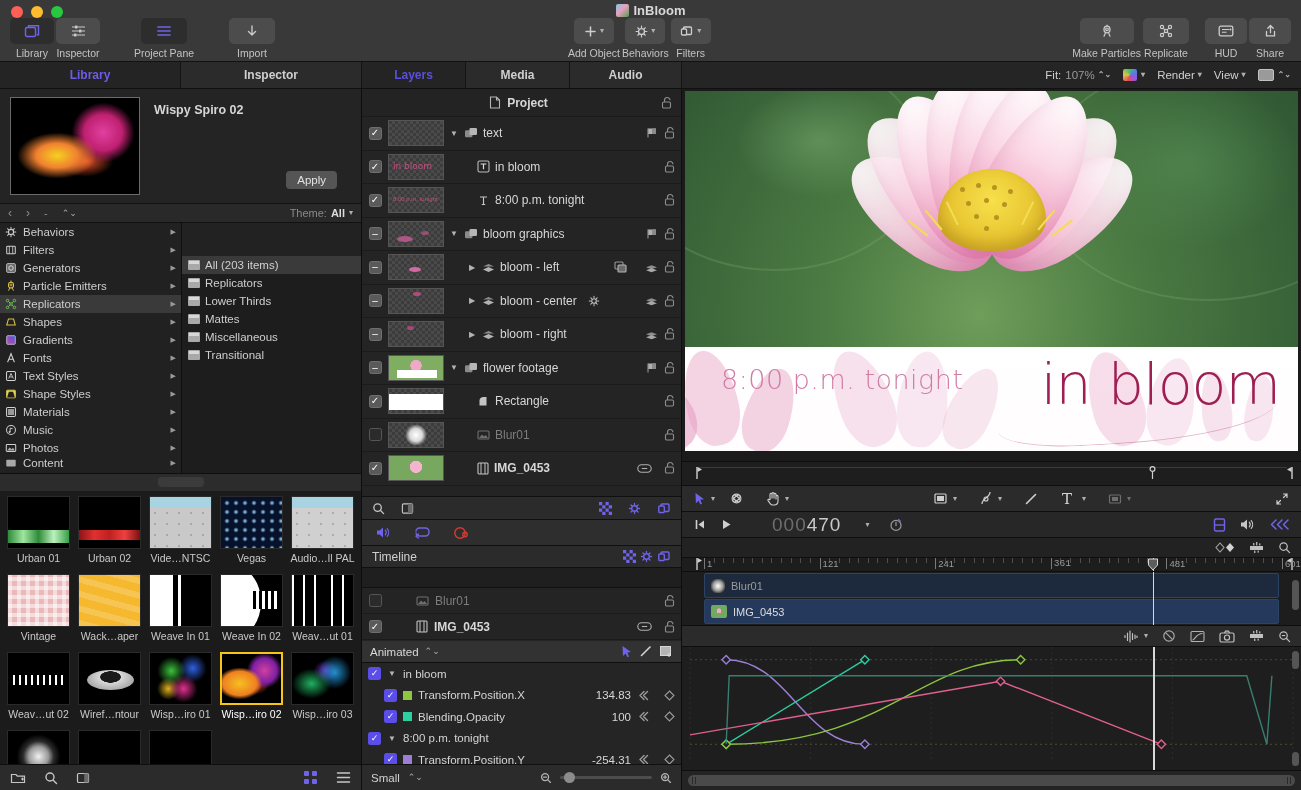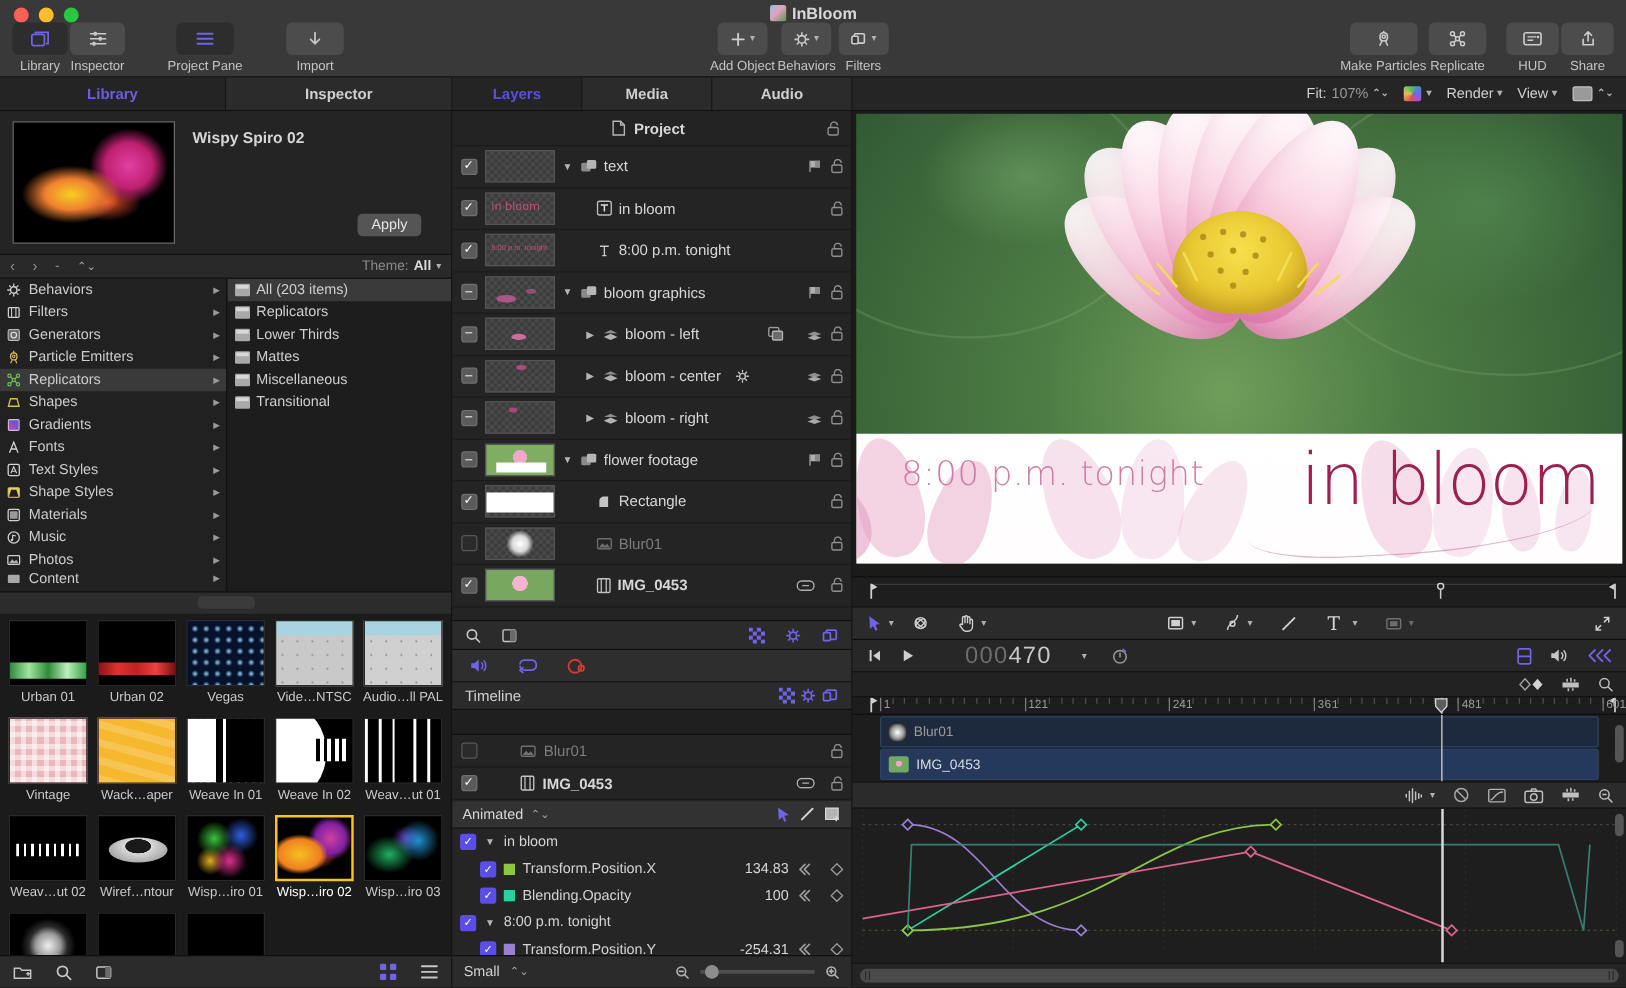--- a/index.html
+++ b/index.html
@@ -79,21 +79,21 @@
     height:20px; flex:0 0 20px; background:#292929; display:flex; align-items:center;
     padding:0 8px; gap:14px; border-top:1px solid #111; border-bottom:1px solid #111;
     font-size:11px; color:#8d8d8d;
   }
   .navbar .spacer { flex:1; }
   .theme-lbl { color:#8a8a8a; font-size:11px; }
   .theme-val { color:#dcdcdc; font-weight:700; font-size:11px; }
 
   .lib-split { height:250px; flex:0 0 250px; display:flex; min-height:0; }
   .lib-cats { width:182px; flex:0 0 182px; background:#212121; border-right:1px solid #0e0e0e; overflow:hidden; }
-  .lib-subs { flex:1; background:#1d1d1d; overflow:hidden; }
+  .lib-subs { flex:1; background:#1d1d1d; overflow:hidden;margin-top:33px; }
   .cat-row {
     height:18px; display:flex; align-items:center; gap:6px; padding:0 5px; font-size:11.5px; color:#cdcdcd;
   }
   .cat-row.sel { background:#3a3a3a; }
   .cat-row .arrow { margin-left:auto; font-size:7px; color:#9a9a9a; }
   .sub-row { height:18px; display:flex; align-items:center; gap:5px; padding:0 6px; font-size:11.5px; color:#cfcfcf; }
   .sub-row.sel { background:#3a3a3a; }
   .folder-ic { width:12px; height:10px; background:#a9a9a9; border-radius:1px; position:relative; flex:0 0 12px; }
   .folder-ic:after { content:""; position:absolute; left:1px; top:1px; width:10px; height:3px; background:#d8d8d8; }
 
@@ -640,26 +640,26 @@
             </div>
             <div class="tname">Urban 01</div>
           </div>
         <div class="tcell">
             <div class="timg" style="background:#000;position:relative">
               <div style="position:absolute;left:0;right:0;bottom:8px;height:10px;background:linear-gradient(90deg,#8b1414,#e03030,#c02020,#ef4040,#7a1010)"></div>
             </div>
             <div class="tname">Urban 02</div>
           </div>
         <div class="tcell">
+            <div class="timg" style="background:#c9c9c9;background-image:linear-gradient(#a7d4e0 0 11px,transparent 11px),radial-gradient(circle 2px at 5px 5px,#7a7a7a,transparent 60%);background-size:100% 100%,12px 11px"></div>
+            <div class="tname">Vide…NTSC</div>
+          </div>
+        <div class="tcell">
             <div class="timg" style="background:#06122b;background-image:radial-gradient(circle 4px at 6px 6px,#9fd8ff,transparent 70%);background-size:9px 9px"></div>
             <div class="tname">Vegas</div>
-          </div>
-        <div class="tcell">
-            <div class="timg" style="background:#c9c9c9;background-image:linear-gradient(#a7d4e0 0 11px,transparent 11px),radial-gradient(circle 2px at 5px 5px,#7a7a7a,transparent 60%);background-size:100% 100%,12px 11px"></div>
-            <div class="tname">Vide…NTSC</div>
           </div>
         <div class="tcell">
             <div class="timg" style="background:#d0d0d0;background-image:linear-gradient(#a7d4e0 0 11px,transparent 11px),radial-gradient(circle 2px at 5px 5px,#7a7a7a,transparent 60%);background-size:100% 100%,12px 11px"></div>
             <div class="tname">Audio…ll PAL</div>
           </div>
 
         <div class="tcell">
             <div class="timg" style="background:#eab7ba;background-image:repeating-linear-gradient(0deg,rgba(255,255,255,.5) 0 4px,transparent 4px 9px),repeating-linear-gradient(90deg,rgba(255,255,255,.5) 0 4px,transparent 4px 9px)"></div>
             <div class="tname">Vintage</div>
           </div>

